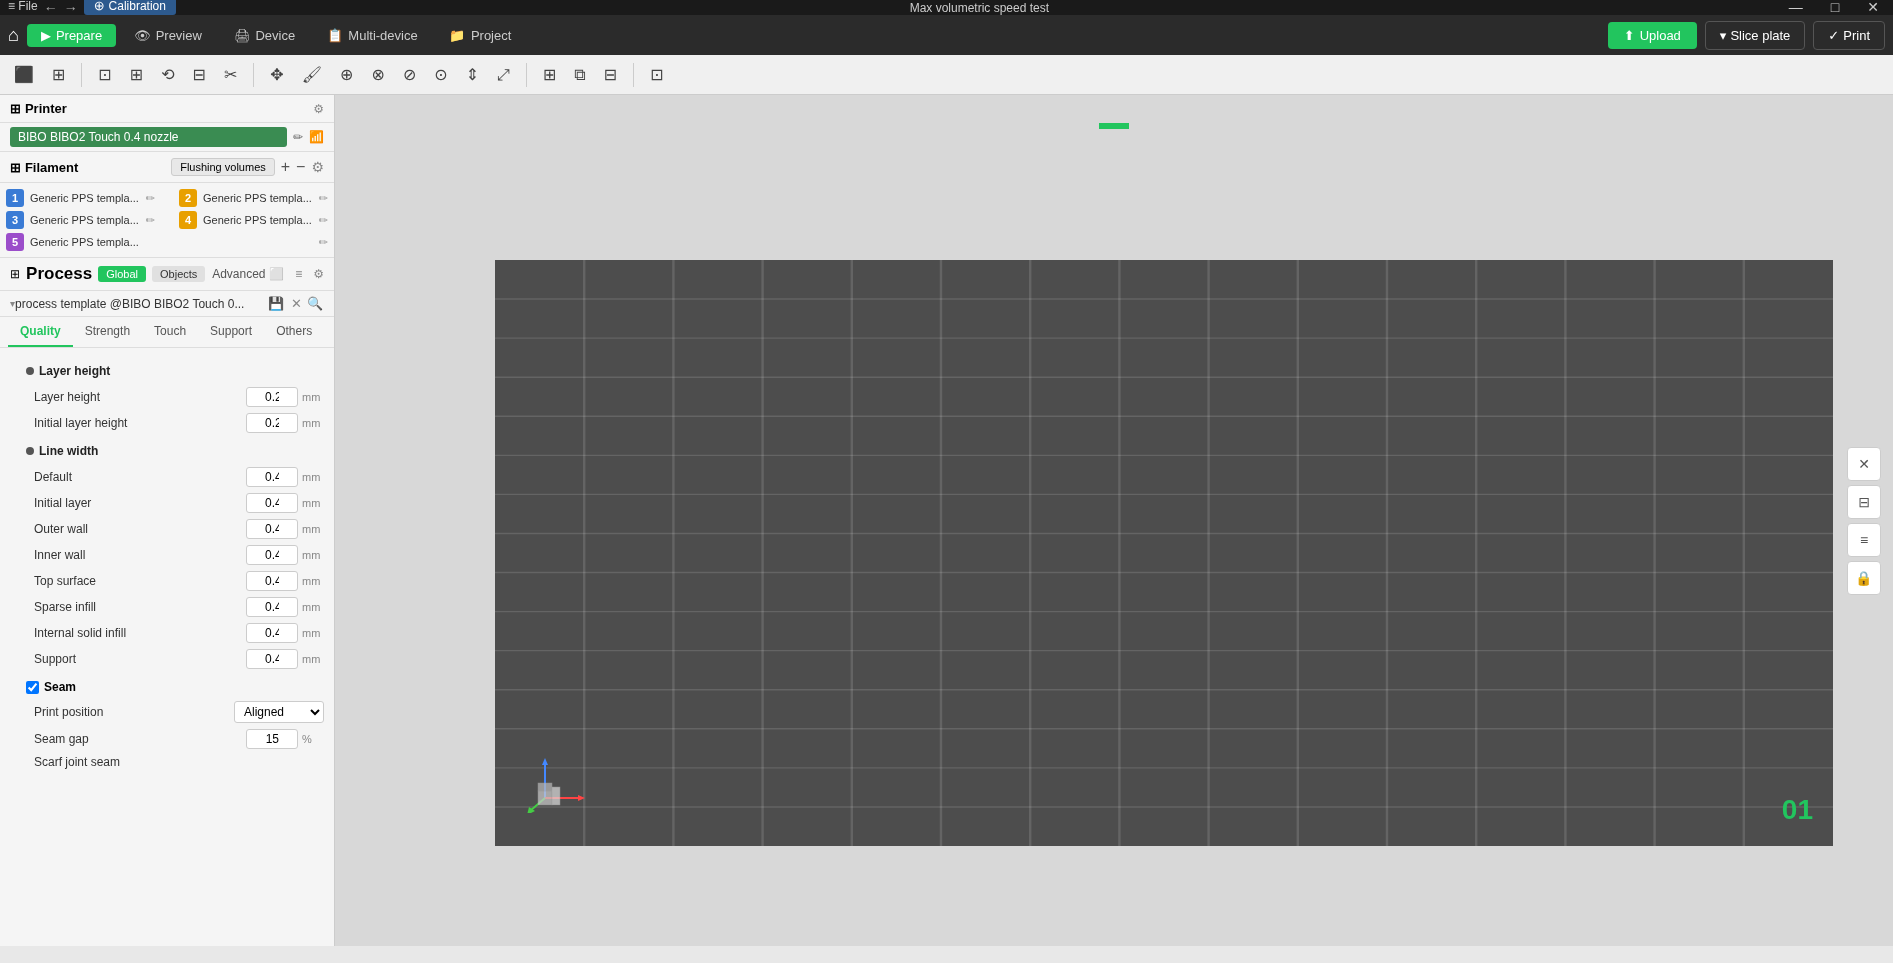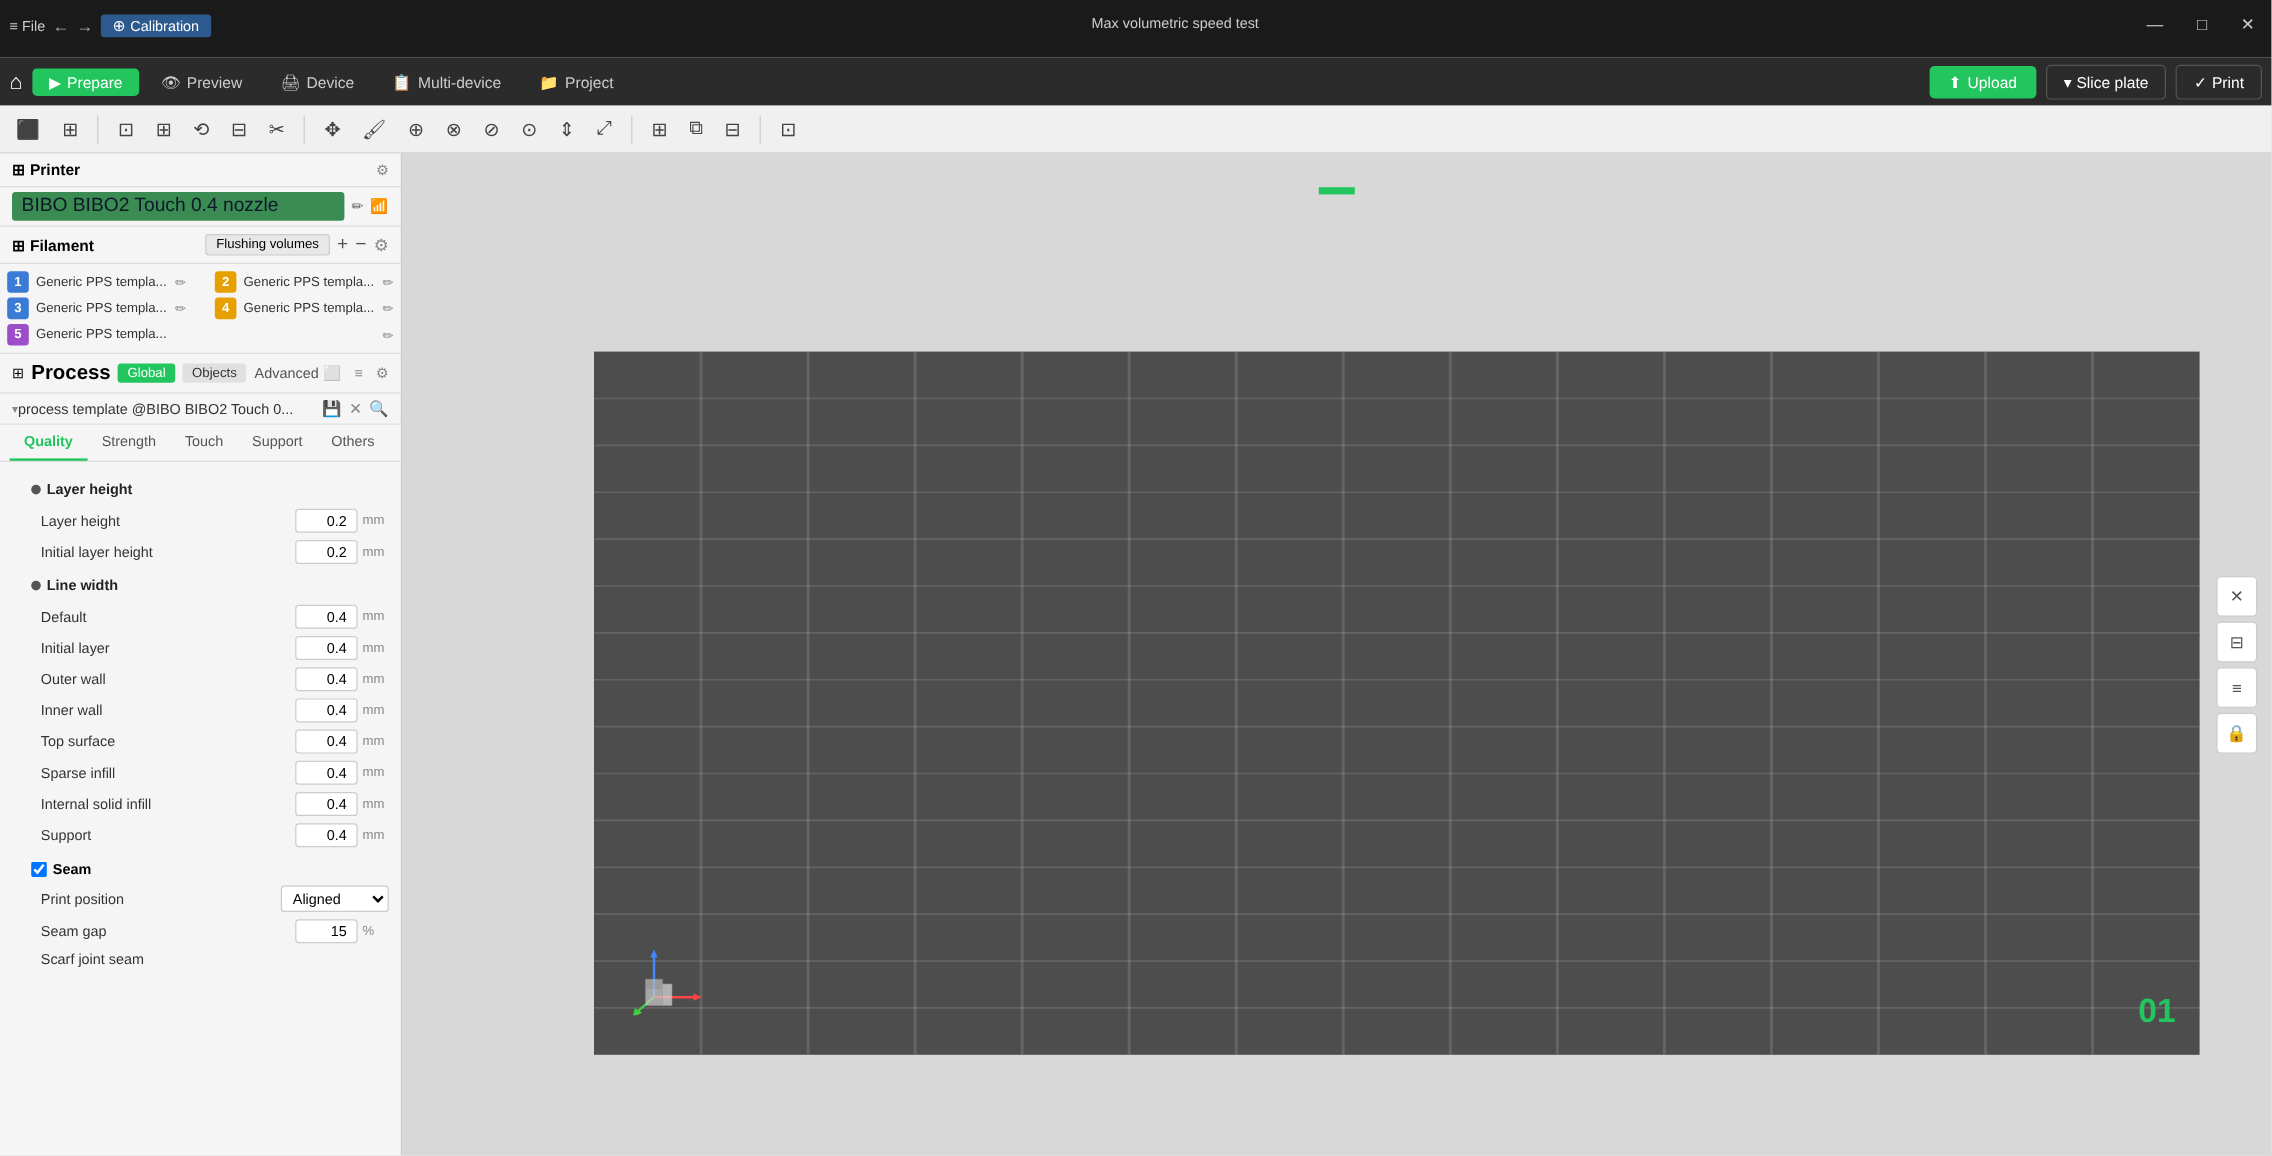--- a/index.html
+++ b/index.html
@@ -1,24 +1,24 @@
 <!DOCTYPE html>
 <html><head>
   <meta charset="utf-8">
   <style>
     * { box-sizing: border-box; margin: 0; padding: 0; }
     body { font-family: 'Segoe UI', Arial, sans-serif; font-size: 12px; background: #e8e8e8; overflow: hidden; width: 1893px; height: 963px; }
 
     
     .title-bar {
       background: #1a1a1a;
-      height: 48px;
+      height: 15px;
       display: flex;
-      align-items: flex-start;
-      padding: 12px 8px;
+      align-items: flex-end;
+      padding: 0 8px;
       color: #ccc;
       justify-content: space-between;
     }
     .title-bar-left { display: flex; align-items: center; gap: 6px; }
     .title-bar-center { color: #ccc; font-size: 12px; }
     .title-bar-right { display: flex; gap: 16px; color: #ccc; font-size: 12px; }
     .title-bar .menu-item { cursor: pointer; font-size: 12px; color: #ccc; }
     .calibration-btn {
       background: #2d5a8e;
       color: #fff;
@@ -239,21 +239,21 @@
     .setting-row {
       display: flex; align-items: center; justify-content: space-between;
       padding: 3px 0 3px 8px;
     }
     .setting-label { font-size: 12px; color: #333; flex: 1; }
     .setting-input-wrap { display: flex; align-items: center; gap: 4px; }
     .setting-input {
       width: 52px;
       border: 1px solid #ccc;
       background: #fff;
-      padding: 2px 8px;
+      padding: 2px 18px;
       font-size: 12px;
       border-radius: 3px;
       text-align: right;
     }
     .setting-unit { font-size: 11px; color: #888; min-width: 22px; }
     .setting-select {
       border: 1px solid #ccc;
       background: #fff;
       padding: 2px 5px;
       font-size: 12px;
@@ -380,21 +380,21 @@
 
     <div class="printer-header">
       <div class="printer-title">
         <span>⊞</span>
         <span>Printer</span>
       </div>
       <span style="cursor:pointer;color:#888;">⚙</span>
     </div>
 
     <div class="printer-name-bar">
-      <input class="printer-name-input" type="text" style="background: rgb(58, 140, 82); color: #0f172a; border: none; padding: 3px 8px; border-radius: 3px; font-size: 16px; flex: 1 1 0%; min-width: 0px;" value="BIBO BIBO2 Touch 0.4 nozzle">
+      <input class="printer-name-input" type="text" style="background: rgb(58, 140, 82); color: #ffffff; border: none; padding: 3px 8px; border-radius: 3px; font-size: 12px; flex: 1 1 0%; min-width: 0px;" value="BIBO BIBO2 Touch 0.4 nozzle">
       <span style="margin-left:6px;color:#666;cursor:pointer;">✏</span>
       <span style="margin-left:6px;color:#666;cursor:pointer;">📶</span>
     </div>
 
 
     <div class="filament-header">
       <div class="filament-title">
         <span>⊞</span>
         <span>Filament</span>
       </div>

